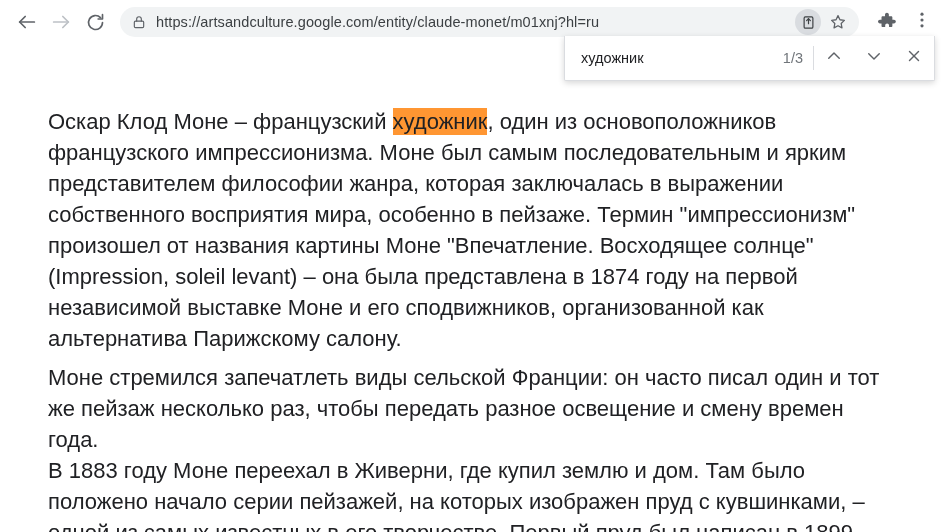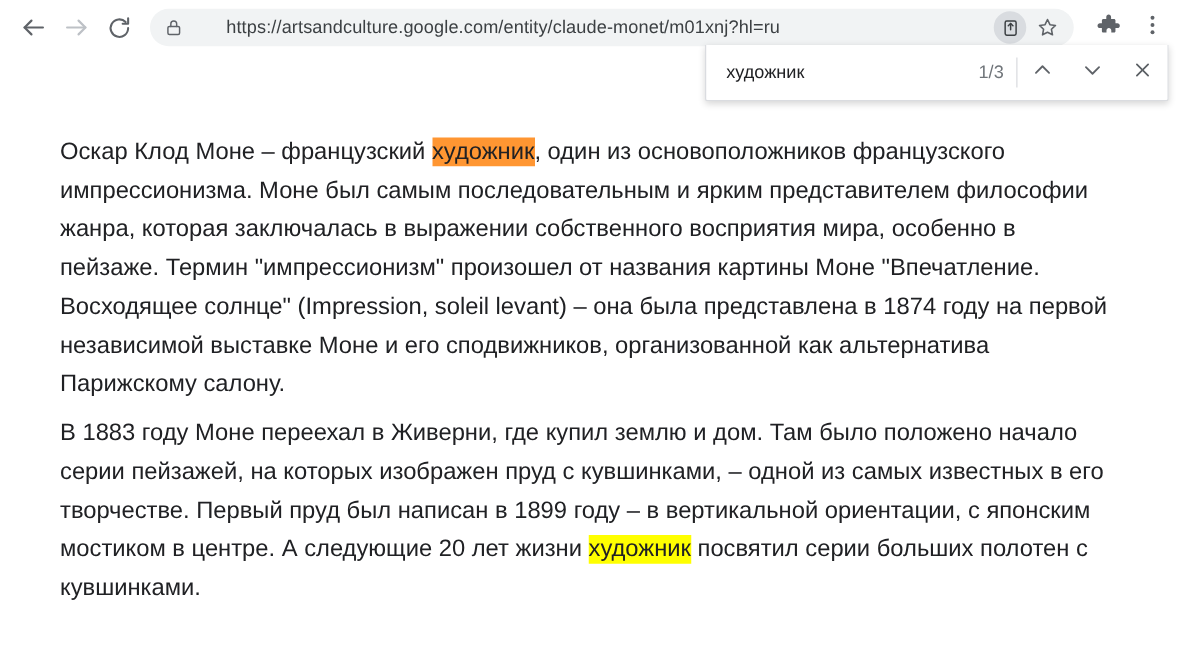--- a/index.html
+++ b/index.html
@@ -56,21 +56,20 @@
     align-items: center;
     margin-right: 10px;
   }
   .omnibox .url {
     font-size: 14.5px;
     color: #3c4043;
     white-space: nowrap;
     overflow: hidden;
     text-overflow: ellipsis;
     letter-spacing: 0.1px;
-    margin-left: 25px;
   }
   .omnibox-actions {
     margin-left: auto;
     display: flex;
     align-items: center;
     flex: 0 0 auto;
     padding-left: 8px;
   }
   .circle-btn {
     width: 26px;
@@ -142,21 +141,21 @@
     flex: 0 0 auto;
     cursor: pointer;
   }
 
   
   .content {
     padding: 62px 48px 0 48px;
     box-sizing: border-box;
   }
   .para {
-    font-size: 19px;
+    font-size: 22px;
     line-height: 31px;
     color: #202124;
     margin: 0 0 8px 0;
     max-width: 840px;
     font-family: "Liberation Sans", sans-serif;
   }
   .para.tight { margin-bottom: 0; }
   mark.active {
     background: #ff9632;
     color: #202124;
@@ -270,14 +269,15 @@
       <svg width="18" height="18" viewBox="0 0 24 24" fill="none" stroke="#5f6368" stroke-width="1.9" stroke-linecap="round">
         <line x1="6" y1="6" x2="18" y2="18"></line>
           <line x1="18" y1="6" x2="6" y2="18"></line>
       </svg>
     </span>
   </span>
 </div>
 
 <div class="content">
   <p class="para" id="p1">Оскар Клод Моне – французский <mark class="active">художник</mark>, один из основоположников французского импрессионизма. Моне был самым последовательным и ярким представителем философии жанра, которая заключалась в выражении собственного восприятия мира, особенно в пейзаже. Термин "импрессионизм" произошел от названия картины Моне "Впечатление. Восходящее солнце" (Impression, soleil levant) – она была представлена в 1874 году на первой независимой выставке Моне и его сподвижников, организованной как альтернатива Парижскому салону.</p>
+  <p class="para tight" id="p2">Моне стремился запечатлеть виды сельской Франции: он часто писал один и тот же пейзаж несколько раз, чтобы передать разное освещение и смену времен года.</p>
   <p class="para tight" id="p3">В 1883 году Моне переехал в Живерни, где купил землю и дом. Там было положено начало серии пейзажей, на которых изображен пруд с кувшинками, – одной из самых известных в его творчестве. Первый пруд был написан в 1899 году – в вертикальной ориентации, с японским мостиком в центре. А следующие 20 лет жизни <mark class="hit">художник</mark> посвятил серии больших полотен с кувшинками.</p>
 </div>
 
 </body></html>

